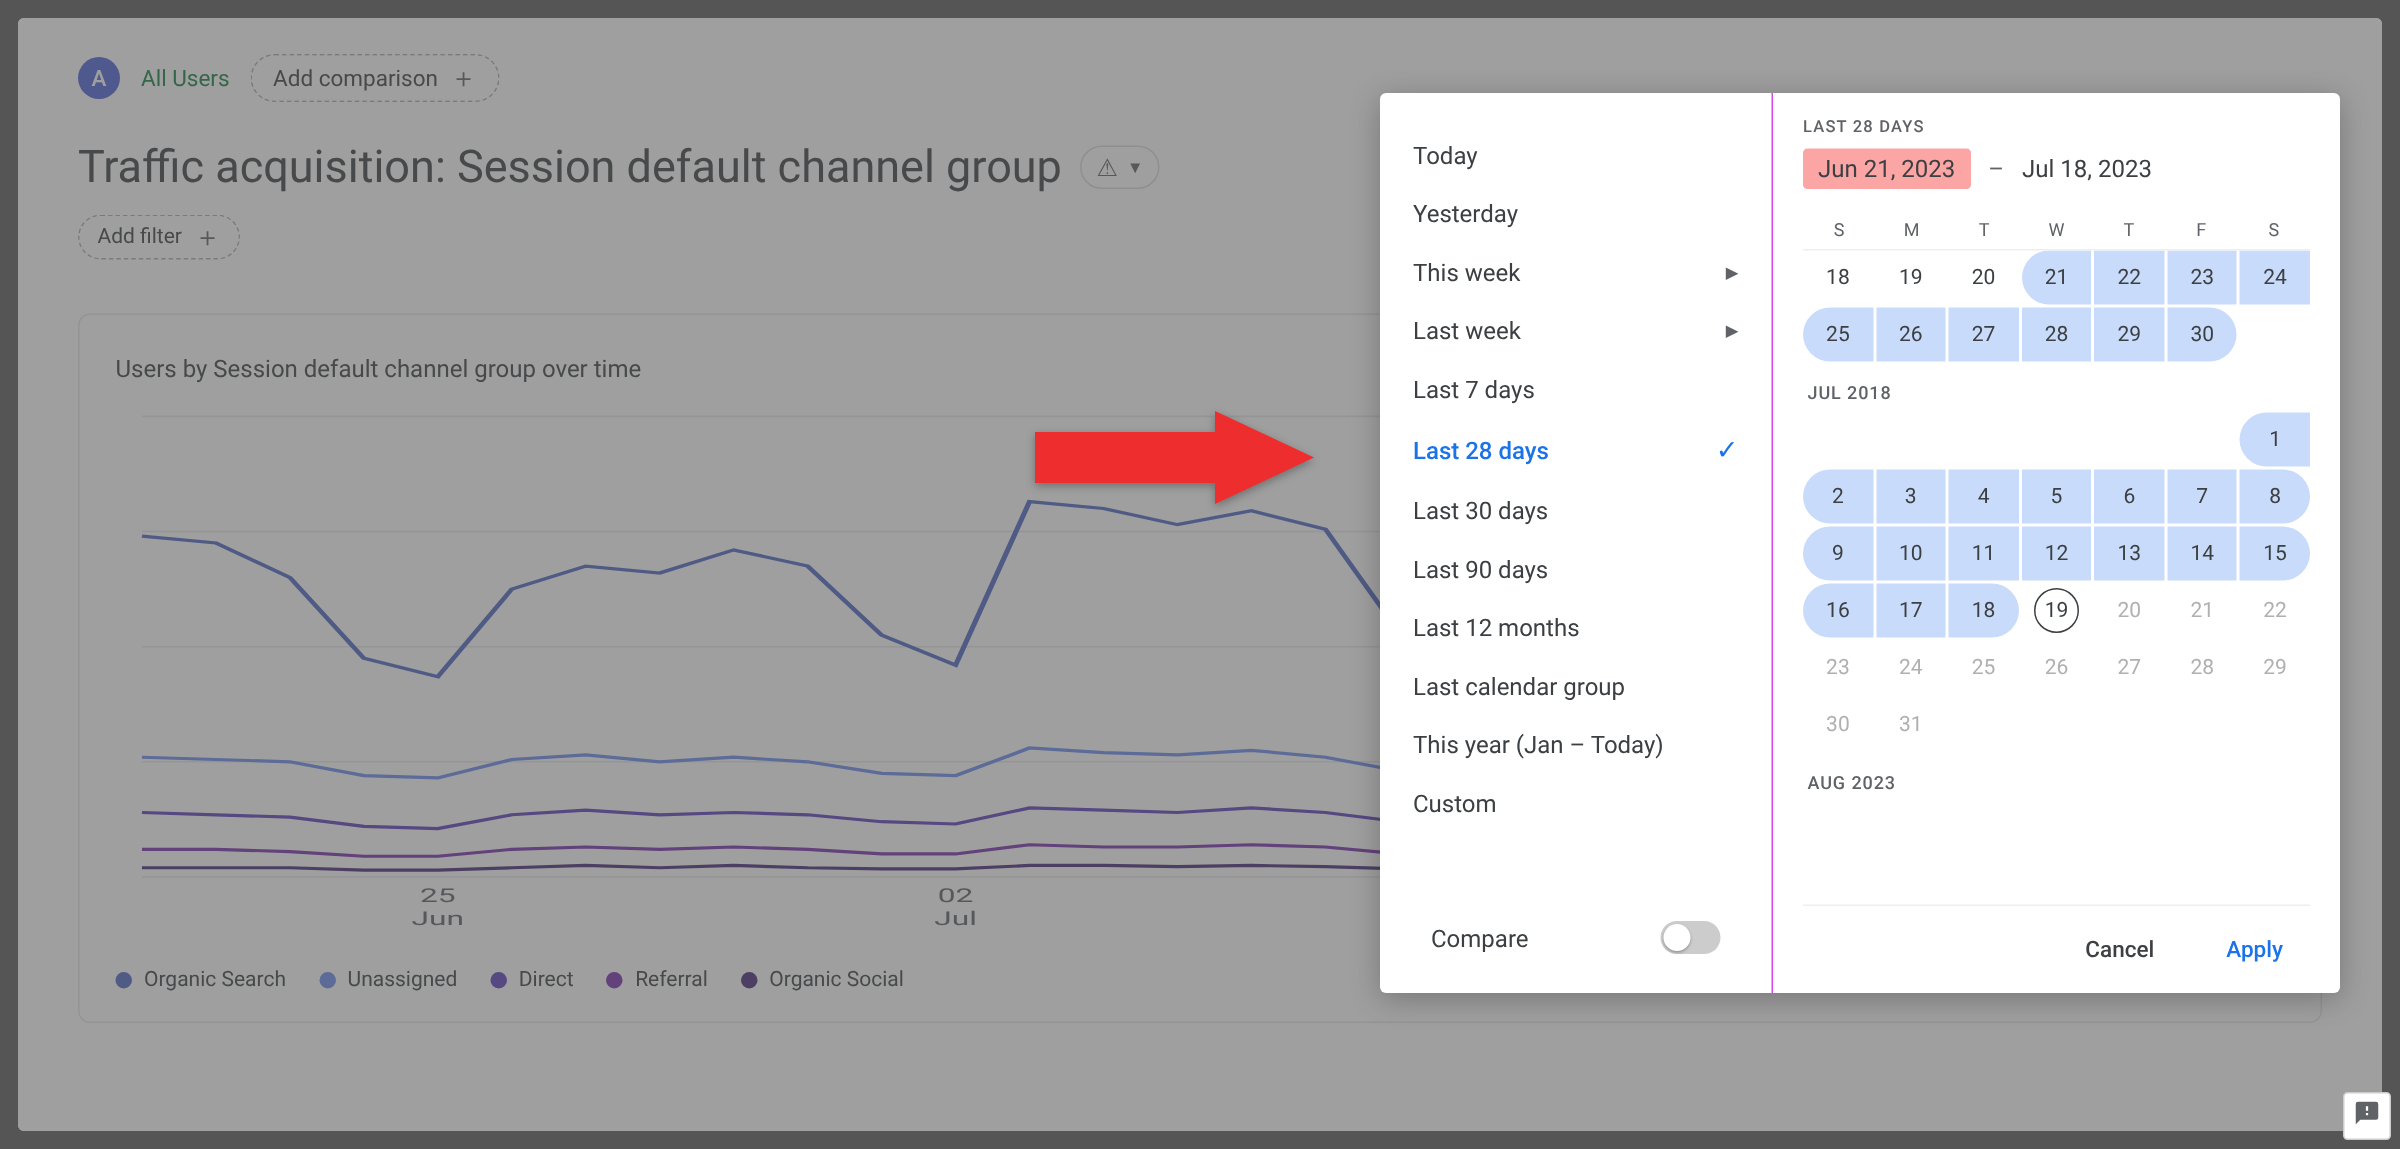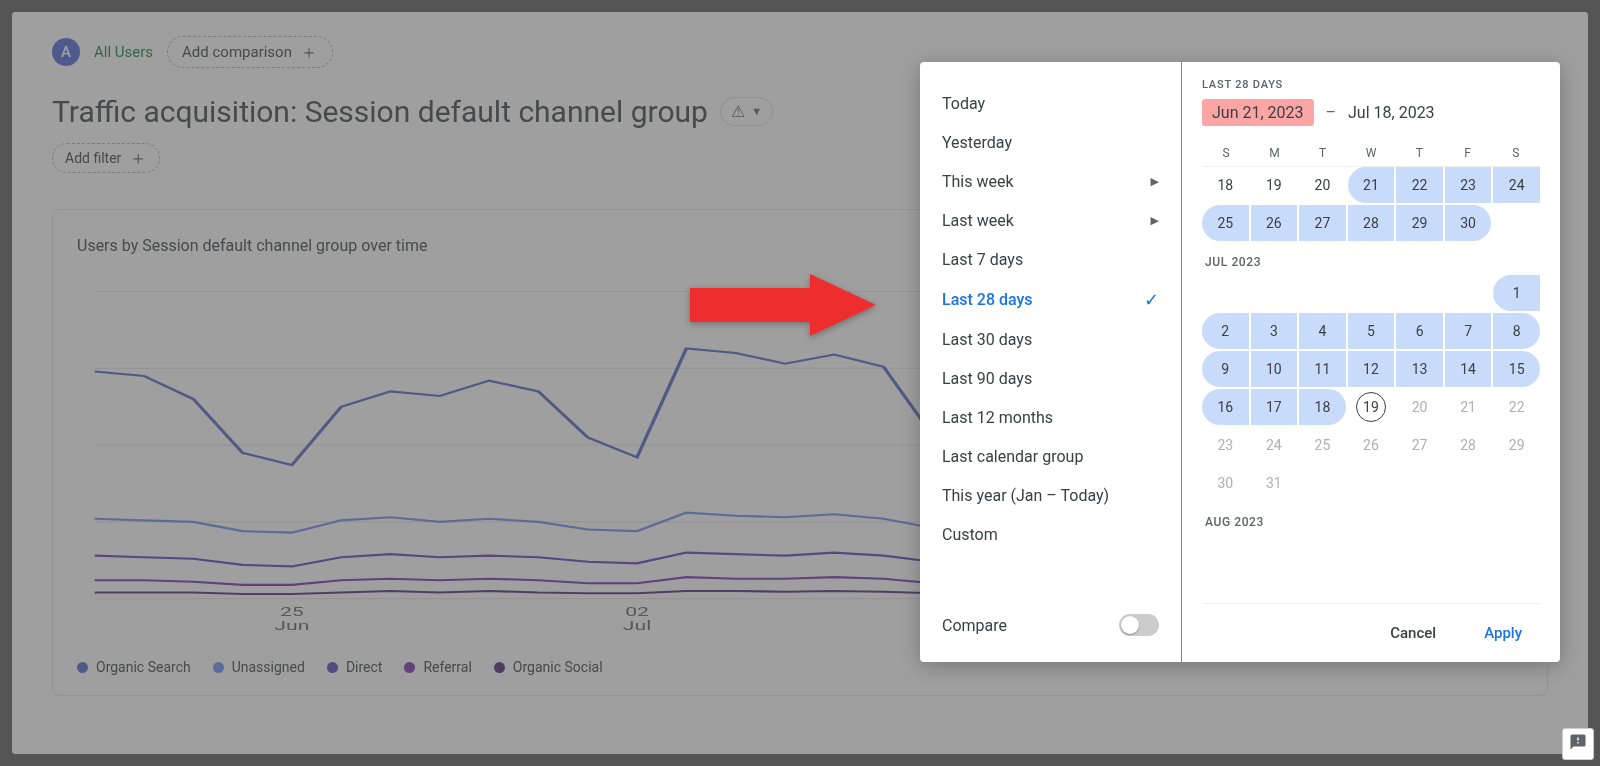--- a/index.html
+++ b/index.html
@@ -9,39 +9,39 @@
 .content{position:relative;padding:24px 40px}
 .toprow{display:flex;align-items:center;gap:14px;margin-bottom:26px}
 .avatar{width:28px;height:28px;border-radius:50%;background:#4f64d8;color:#fff;display:flex;align-items:center;justify-content:center;font-size:15px;font-weight:500}
 .tag{font-size:15px;color:#15803d}
 .chip{display:flex;align-items:center;gap:8px;border:1px dashed #b0b0b0;border-radius:20px;padding:6px 14px;font-size:15px;color:#3c4043;cursor:pointer}
 .plus{display:inline-flex;width:18px;height:18px;align-items:center;justify-content:center;font-size:18px;color:#5f6368}
 h1.title{font-size:30px;font-weight:400;color:#3c4043;display:flex;align-items:center;gap:12px;margin-bottom:14px}
 .warnchip{display:inline-flex;align-items:center;gap:6px;border:1px solid #dadce0;border-radius:18px;padding:4px 10px;color:#5f6368;font-size:16px}
 .filterchip{display:inline-flex;align-items:center;gap:8px;border:1px dashed #b0b0b0;border-radius:18px;padding:5px 12px;font-size:14px;color:#3c4043;cursor:pointer}
 .card{margin-top:36px;border:1px solid #e6e6e6;border-radius:8px;padding:26px 24px 20px;position:relative}
-.cardtitle{font-size:16px;color:#3c4043;margin-bottom:26px}
+.cardtitle{font-size:16px;color:#3c4043;margin-bottom:12px}
 .chartwrap{position:relative;height:360px}
 svg.chart{width:100%;height:100%}
 .ytick{font-size:12px;fill:#5f6368}
 .xtick{font-size:12px;fill:#5f6368;text-anchor:middle}
 .xlab{font-size:12px;fill:#5f6368;text-anchor:middle}
 .gridline{stroke:#e8e8e8;stroke-width:1}
 .legend{display:flex;gap:22px;margin-top:18px;flex-wrap:wrap}
 .legitem{display:flex;align-items:center;gap:8px;font-size:14px;color:#3c4043}
 .dot{width:11px;height:11px;border-radius:50%}
 .arrow{position:absolute;z-index:20;left:690px;top:270px}
 .arrow svg{filter:drop-shadow(0 2px 3px rgba(0,0,0,0.3))}
 .picker{position:absolute;z-index:30;right:40px;top:62px;width:640px;height:600px;background:#fff;border-radius:4px;box-shadow:0 4px 20px rgba(0,0,0,0.25);display:flex;overflow:hidden}
 .presets{width:262px;border-right:1px solid #d946ef;padding:22px 0 12px;display:flex;flex-direction:column}
 .preset{padding:10px 22px;font-size:16px;color:#3c4043;cursor:pointer;display:flex;align-items:center;justify-content:space-between}
 .preset.sel{color:#1a73e8;font-weight:500}
 .caret{font-size:11px;color:#5f6368}
 .check{color:#1a73e8;font-size:18px}
-.compare{padding:14px 22px;font-size:16px;color:#3c4043;display:flex;align-items:center;justify-content:space-between;margin-top:auto}
+.compare{padding:14px 34px;font-size:16px;color:#3c4043;display:flex;align-items:center;justify-content:space-between;margin-top:auto}
 .toggle{width:40px;height:22px;background:#ccc;border-radius:11px;position:relative}
 .toggle::after{content:"";position:absolute;width:18px;height:18px;background:#fff;border-radius:50%;top:2px;left:2px;box-shadow:0 1px 2px rgba(0,0,0,0.3)}
 .calside{flex:1;padding:16px 20px 0;display:flex;flex-direction:column}
 .rangelbl{font-size:11px;letter-spacing:0.8px;color:#5f6368;font-weight:500;margin-bottom:8px}
 .rangerow{display:flex;align-items:center;gap:12px;font-size:16px;color:#3c4043;margin-bottom:14px}
 .rstart{background:#fca5a5;padding:4px 10px;border-radius:3px}
 .rdash{color:#5f6368}
 .dowrow{display:grid;grid-template-columns:repeat(7,1fr);text-align:center;font-size:12px;color:#5f6368;padding:6px 0;border-bottom:1px solid #eee}
 .calscroll{flex:1;overflow-y:auto;padding-bottom:8px}
 .mlabel{font-size:12px;color:#5f6368;letter-spacing:0.6px;margin:14px 0 6px 3px;font-weight:500}
@@ -217,21 +217,21 @@
           <div class="day inrange">23</div>
           <div class="day inrange">24</div>
           <div class="day rstartcap">25</div>
           <div class="day inrange">26</div>
           <div class="day inrange">27</div>
           <div class="day inrange">28</div>
           <div class="day inrange">29</div>
           <div class="day rendcap">30</div>
           <div class="day blank"></div>
         </div>
-        <div class="mlabel">JUL 2023</div>
+        <div class="mlabel">JUL 2018</div>
         <div class="monthgrid">
           <div class="day blank"></div>
           <div class="day blank"></div>
           <div class="day blank"></div>
           <div class="day blank"></div>
           <div class="day blank"></div>
           <div class="day blank"></div>
           <div class="day rstartcap">1</div>
           <div class="day rstartcap">2</div>
           <div class="day inrange">3</div>

